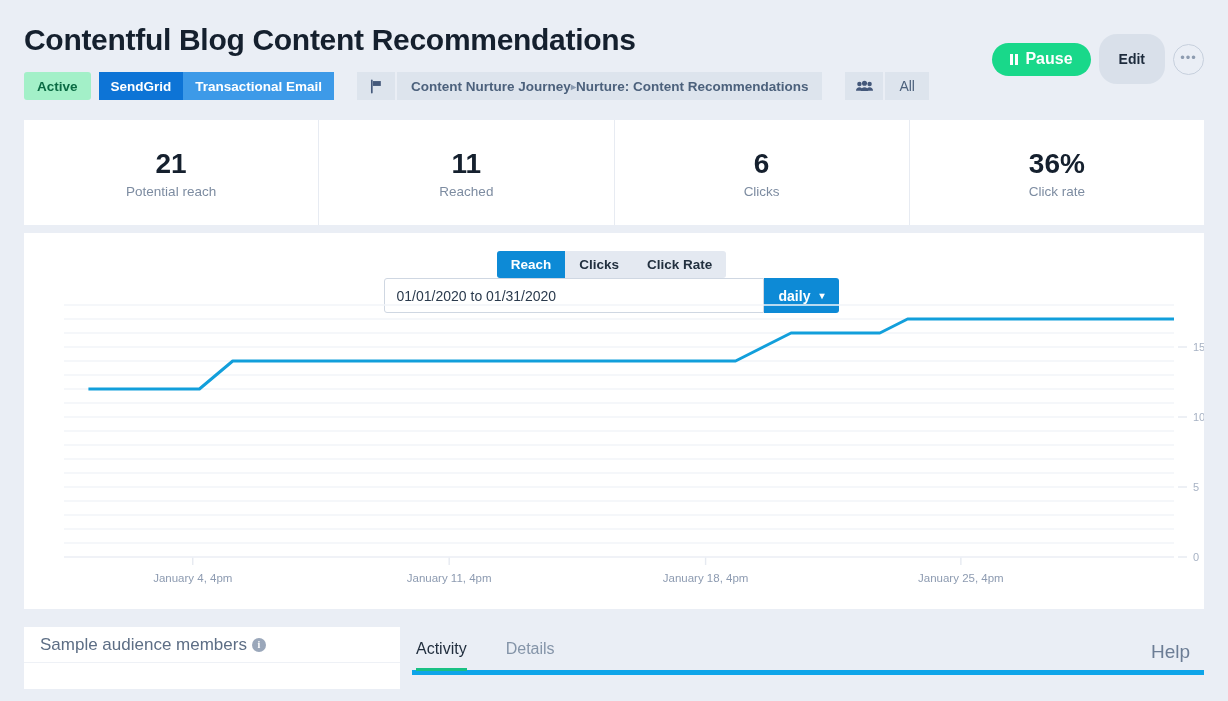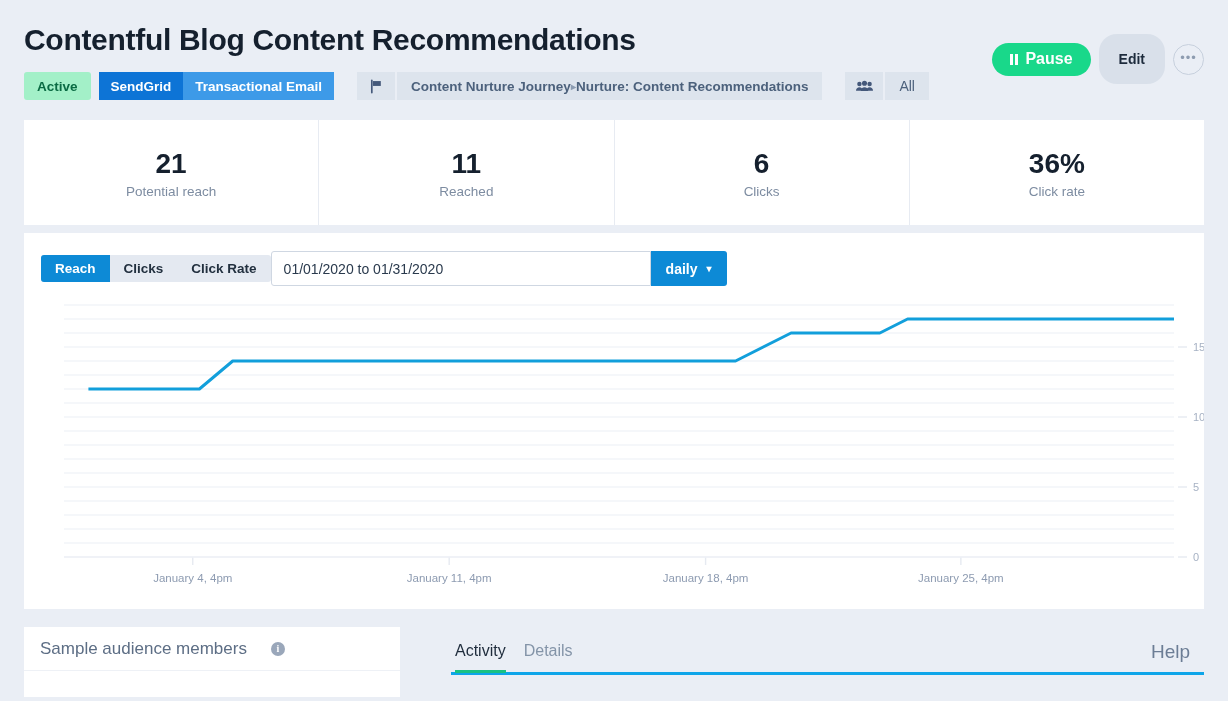--- a/index.html
+++ b/index.html
@@ -95,20 +95,21 @@
   .stat:last-child { border-right:none; }
   .stat-value { font-size:28px; font-weight:bold; color:#15202e; line-height:34px; }
   .stat-label { font-size:13.5px; color:#7d8ca1; margin-top:3px; }
 
   
   #chart-card {
     background:#fff; margin:8px 24px 0 24px; height:376px; position:relative;
   }
   #chart-toolbar {
     display:flex; align-items:center; padding:18px 22px 0 17px;
+    flex-direction:column;
   }
   .seg-group { display:flex; background:#e4e9f1; border-radius:3px; overflow:hidden; }
   .seg {
     padding:0 14px; height:27px; display:flex; align-items:center;
     font-size:13.5px; font-weight:bold; color:#22303f; cursor:pointer;
   }
   .seg.active { background:#0d8ad6; color:#fff; }
   .range-group { display:flex; align-items:center; }
   .range-input {
     width:380px; height:35px; border:1px solid #cfd7e2; border-radius:3px 0 0 3px;
@@ -126,35 +127,35 @@
   #plot-wrap svg { display:block; }
   .ytick { font-size:11px; fill:#a7b2c4; font-family:"Liberation Sans", sans-serif; }
   .xtick { font-size:11.5px; fill:#8d9bb1; font-family:"Liberation Sans", sans-serif; }
 
   
   #bottom { display:flex; margin:18px 24px 0 24px; gap:12px; }
   #sample-panel {
     width:376px; background:#fff;
   }
   #sample-header {
-    height:44px; display:flex; align-items:center; gap:24px;
+    height:36px; display:flex; align-items:center; gap:5px;
     padding:0 16px; font-size:17px; color:#5d6e85;
     border-bottom:1px solid #eef1f6;
   }
   .info-icon {
     width:14px; height:14px; border-radius:50%; background:#9aa7ba; color:#fff;
     font-size:10px; font-weight:bold; display:flex; align-items:center;
     justify-content:center; font-family:"Liberation Serif", serif;
   }
   #sample-body { height:26px; background:#fff; }
 
   #tabs-panel { flex:1; position:relative; }
   #tabs-row {
-    display:flex; align-items:flex-end; gap:18px; height:48px;
-    border-bottom:3px solid #0ea5e9; padding-left:4px;margin-left:39px;
+    display:flex; align-items:flex-end; gap:39px; height:48px;
+    border-bottom:5px solid #0ea5e9; padding-left:4px;
   }
   .tab {
     font-size:16px; color:#8494a8; padding-bottom:10px; cursor:pointer;
     border-bottom:3px solid transparent; margin-bottom:-1px;
   }
   .tab.active { color:#1f2c3c; border-bottom-color:#19c184; }
   #help-link {
     position:absolute; right:14px; top:14px; font-size:19px; color:#6c7d95; cursor:pointer;
   }
 </style>

